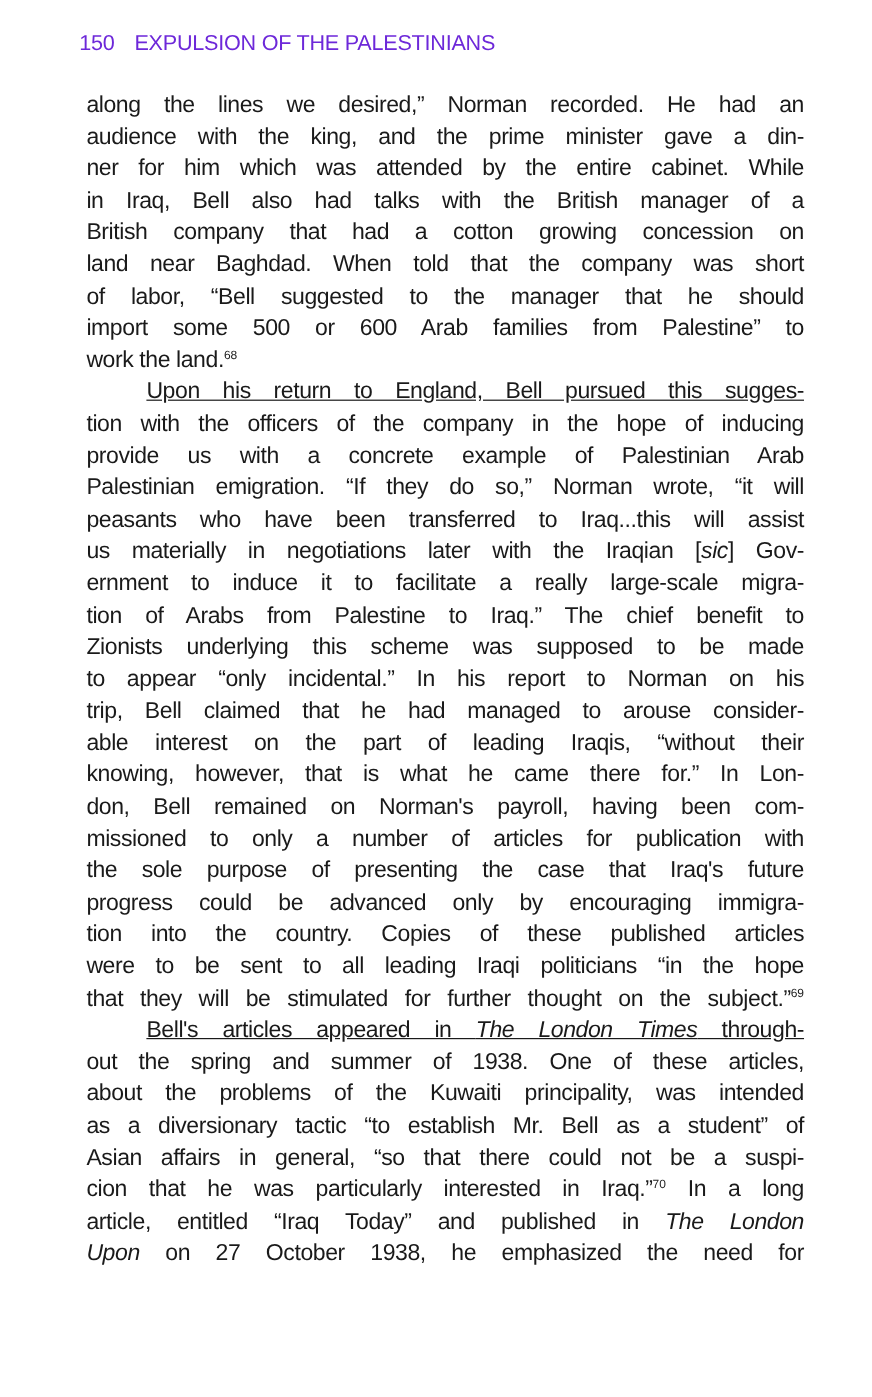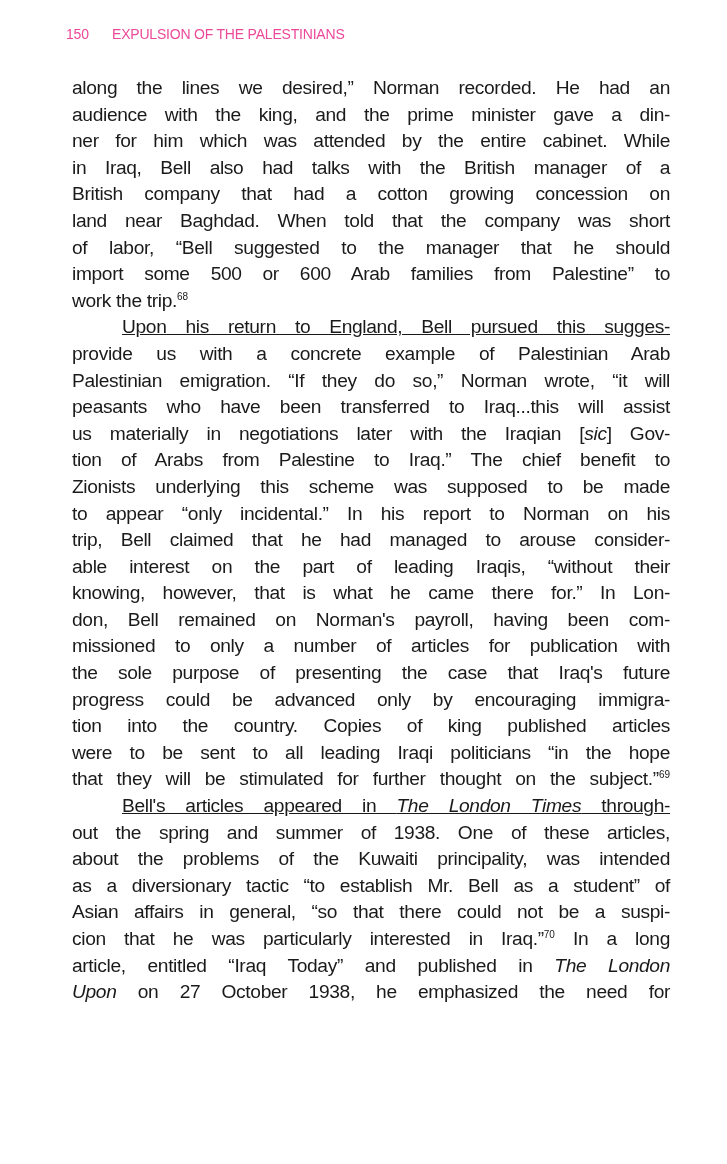--- a/index.html
+++ b/index.html
@@ -13,23 +13,23 @@
       position: relative;
       overflow: hidden;
       color: #1a1a1a;
       font-family: "DejaVu Sans", sans-serif;
     }
     .running-head {
       position: absolute;
       top: 26px;
       left: 66px;
       font-family: "Liberation Sans", sans-serif;
-      font-size: 14px;
+      font-size: 18px;
       letter-spacing: -0.2px;
-      color: #ec4899;
+      color: #6d28d9;
       white-space: nowrap;
     }
     .running-head .folio {
       display: inline-block;
       width: 46px;
     }
     .page-body {
       position: absolute;
       top: 75px;
       left: 72px;
@@ -71,37 +71,39 @@
 
 <div class="page-body" id="page-body">
     <div class="line"><span>along the lines we desired,” Norman recorded.  He had an</span></div>
     <div class="line"><span>audience with the king, and the prime minister gave a din-</span></div>
     <div class="line"><span>ner for him which was attended by the entire cabinet. While</span></div>
     <div class="line"><span>in Iraq, Bell also had talks with the British manager of a</span></div>
     <div class="line"><span>British company that had a cotton growing concession on</span></div>
     <div class="line"><span>land near Baghdad. When told that the company was short</span></div>
     <div class="line"><span>of labor, “Bell suggested to the  manager that he should</span></div>
     <div class="line"><span>import some 500 or 600 Arab families from Palestine” to</span></div>
-    <div class="line last"><span>work the trip.</span><span class="fn">68</span></div>
+    <div class="line last"><span>work the land.</span><span class="fn">68</span></div>
     <div class="line indent"><span>Upon his return to England, Bell pursued this sugges-</span></div>
+    <div class="line"><span>tion with the officers of the company in the hope of inducing</span></div>
     <div class="line"><span>provide us with a concrete example of Palestinian Arab</span></div>
     <div class="line"><span>Palestinian emigration.  “If they do so,” Norman wrote, “it will</span></div>
     <div class="line"><span>peasants who have been transferred to Iraq...this will assist</span></div>
     <div class="line"><span>us materially in negotiations later with the Iraqian [</span><span class="it">sic</span><span>] Gov-</span></div>
+    <div class="line"><span>ernment to induce it to facilitate a really large-scale migra-</span></div>
     <div class="line"><span>tion of Arabs from Palestine to Iraq.”  The chief benefit to</span></div>
     <div class="line"><span>Zionists underlying this scheme was supposed to be made</span></div>
     <div class="line"><span>to appear “only incidental.”  In his report to Norman on his</span></div>
     <div class="line"><span>trip, Bell claimed that he had managed to arouse consider-</span></div>
     <div class="line"><span>able interest on the part of leading Iraqis, “without their</span></div>
     <div class="line"><span>knowing, however, that is what he came there for.”  In Lon-</span></div>
     <div class="line"><span>don, Bell remained on Norman's payroll, having been com-</span></div>
     <div class="line"><span>missioned to only a number of articles for publication with</span></div>
     <div class="line"><span>the sole purpose of presenting the case that Iraq's future</span></div>
     <div class="line"><span>progress could be advanced only by encouraging immigra-</span></div>
-    <div class="line"><span>tion into the country. Copies of king published articles</span></div>
+    <div class="line"><span>tion into the country. Copies of these published articles</span></div>
     <div class="line"><span>were to be sent to all leading Iraqi politicians “in the hope</span></div>
     <div class="line"><span>that they will be stimulated for further thought on the subject.”</span><span class="fn">69</span></div>
     <div class="line indent"><span>Bell's articles appeared in </span><span class="it">The London Times</span><span> through-</span></div>
     <div class="line"><span>out the spring and summer of 1938.  One of these articles,</span></div>
     <div class="line"><span>about the problems of the Kuwaiti principality, was intended</span></div>
     <div class="line"><span>as a diversionary tactic “to establish Mr. Bell as a student” of</span></div>
     <div class="line"><span>Asian affairs in general, “so that there could not be a suspi-</span></div>
     <div class="line"><span>cion that he was particularly interested in Iraq.”</span><span class="fn">70</span><span>  In a long</span></div>
     <div class="line"><span>article, entitled “Iraq Today” and published in </span><span class="it">The London</span></div>
     <div class="line"><span class="it">Upon</span><span> on 27 October 1938, he emphasized the need for</span></div>

